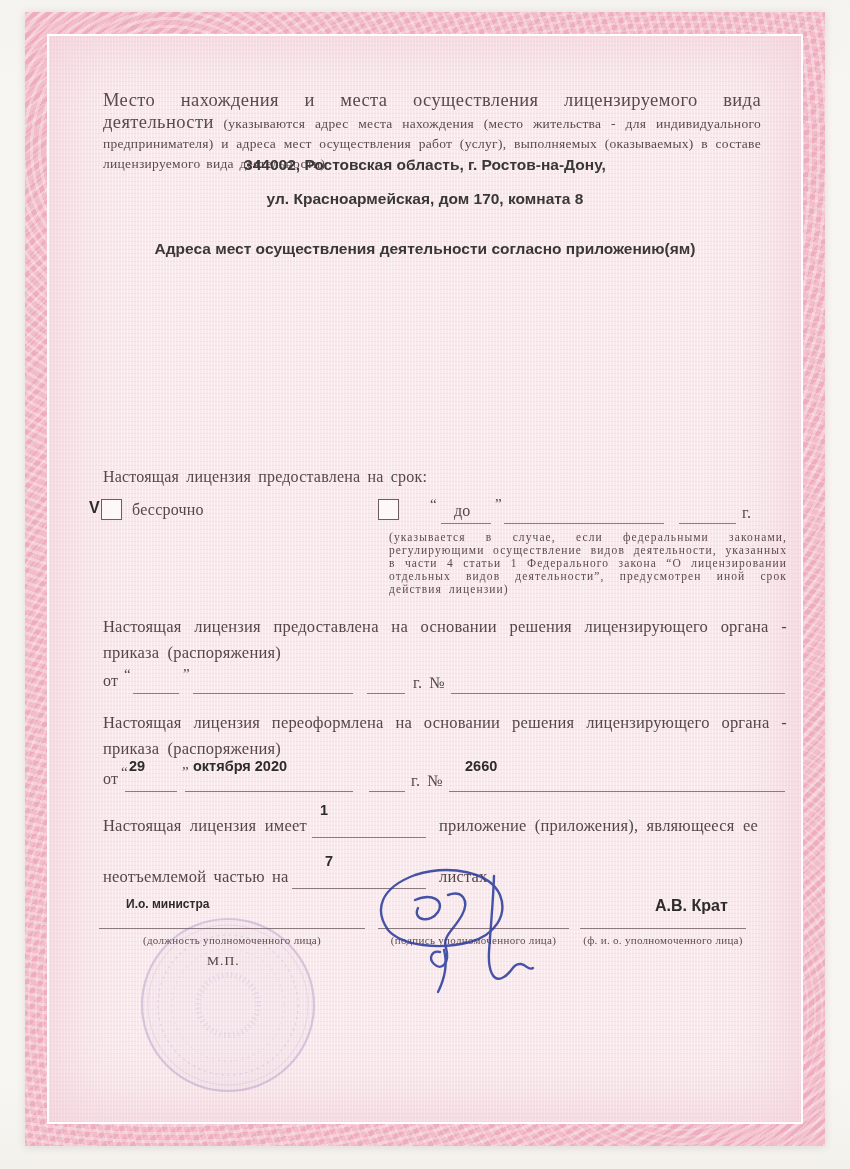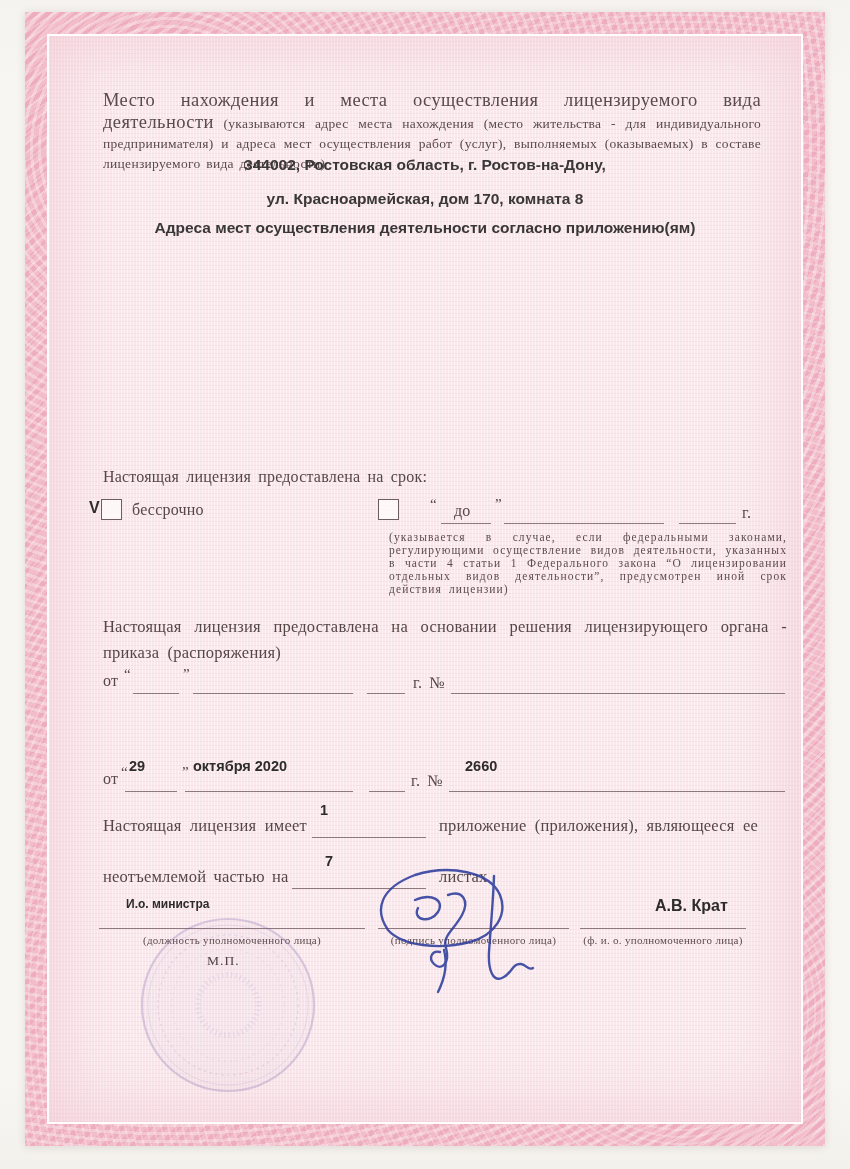--- a/index.html
+++ b/index.html
@@ -63,21 +63,21 @@
   <div class="pink-page">
     <div class="inner-area"></div>
 
     <div class="abs intro" style="left:78px;top:78px;width:658px;">
       <span class="lead">Место нахождения и места осуществления лицензируемого вида деятельности</span>
       <span> </span><span>(указываются адрес места нахождения (место жительства - для индивидуального предпринимателя) и адреса мест осуществления работ (услуг), выполняемых (оказываемых) в составе лицензируемого вида деятельности)</span>
     </div>
 
     <div class="abs" style="left:80px;top:142px;width:640px;">
       <div class="addr-line sans-bold" style="margin-bottom:12px;">344002, Ростовская область, г. Ростов-на-Дону,</div>
-      <div class="addr-line sans-bold" style="margin-bottom:7px;">ул. Красноармейская, дом 170, комната 8</div>
+      <div class="addr-line sans-bold" style="margin-bottom:28px;">ул. Красноармейская, дом 170, комната 8</div>
       <div class="addr-line sans-bold">Адреса мест осуществления деятельности согласно приложению(ям)</div>
     </div>
 
     <div class="abs form-text" style="left:78px;top:456px;">Настоящая лицензия предоставлена на срок:</div>
 
     <div class="abs tick" style="left:64px;top:487px;">V</div>
     <div class="abs cbox" style="left:76px;top:487px;"></div>
     <div class="abs form-text" style="left:107px;top:489px;">бессрочно</div>
 
     <div class="abs cbox" style="left:353px;top:487px;"></div>
@@ -95,20 +95,21 @@
 
     <div class="abs form-text" style="left:78px;top:660px;">от</div>
     <div class="abs quote" style="left:99px;top:654px;">“</div>
     <div class="abs blank" style="left:108px;top:660px;width:46px;height:21px;"></div>
     <div class="abs quote" style="left:158px;top:654px;">”</div>
     <div class="abs blank" style="left:168px;top:660px;width:160px;height:21px;"></div>
     <div class="abs blank" style="left:342px;top:660px;width:38px;height:21px;"></div>
     <div class="abs form-text" style="left:388px;top:662px;">г. №</div>
     <div class="abs blank" style="left:426px;top:660px;width:334px;height:21px;"></div>
 
+    <div class="abs para" style="left:78px;top:698px;width:684px;">Настоящая лицензия переоформлена на основании решения лицензирующего органа - приказа (распоряжения)</div>
 
     <div class="abs form-text" style="left:78px;top:758px;">от</div>
     <div class="abs quote" style="left:96px;top:752px;">“</div>
     <div class="abs sans-bold filled" style="left:104px;top:746px;">29</div>
     <div class="abs blank" style="left:100px;top:758px;width:52px;height:21px;"></div>
     <div class="abs quote" style="left:157px;top:752px;">”</div>
     <div class="abs sans-bold filled" style="left:168px;top:746px;">октября 2020</div>
     <div class="abs blank" style="left:160px;top:758px;width:168px;height:21px;"></div>
     <div class="abs blank" style="left:344px;top:758px;width:36px;height:21px;"></div>
     <div class="abs form-text" style="left:386px;top:760px;">г. №</div>

